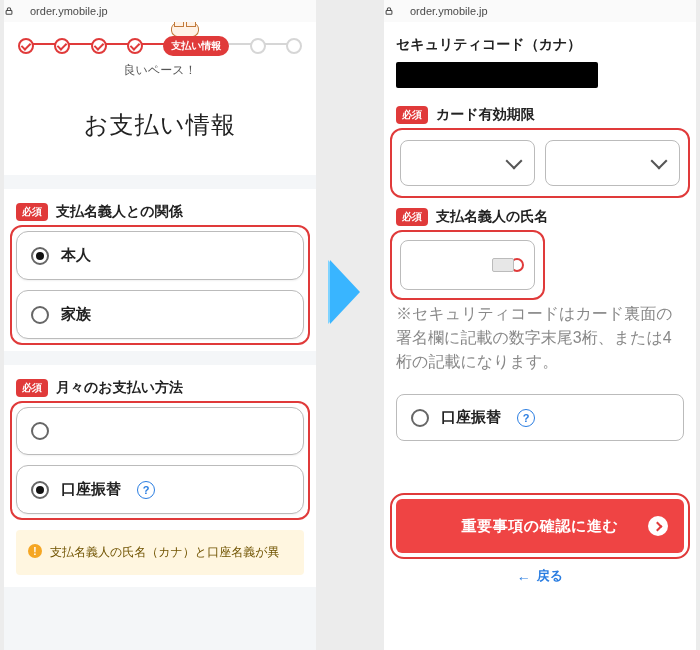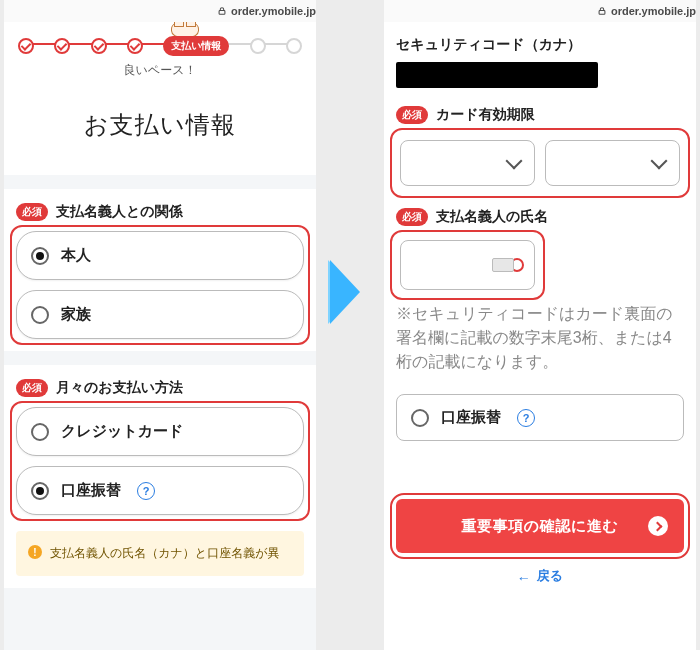--- a/index.html
+++ b/index.html
@@ -22,26 +22,25 @@
     overflow: hidden;
   }
   .phone.left  { left: 4px; }
   .phone.right { right: 4px; }
 
   
   .urlbar {
     height: 22px;
     display: flex;
     align-items: center;
-    justify-content: flex-end;
+    justify-content: flex-start;
     font-size: 11px;
     color: #4a4a4a;
-    gap: 4px;
+    gap: 16px;
     background: #fafafa;
-    font-weight: bold;
   }
   .urlbar svg { width: 10px; height: 10px; }
 
   .content { flex: 1; overflow: hidden; }
   .content.left-c { background: #f4f6f8; }
   .content.right-c { background: #fff; padding: 6px 12px 0; }
 
   
   .stepper {
     padding: 14px 10px 8px;
@@ -111,26 +110,26 @@
 
   .section{
     margin-top:14px;background:#fff;
     padding: 14px 12px 12px;
   }
   .sec-head{
     display:flex;align-items:center;gap:8px;margin-bottom:10px;
   }
   .badge-req{
     background:#e03a3a;color:#fff;font-size:10px;font-weight:700;
-    padding:2px 6px;border-radius:9px;
+    padding:2px 6px;border-radius:4px;
   }
   .sec-title{font-size:14px;font-weight:700;color:#222;}
 
   .card {
-    border:1px solid #bbb;border-radius:20px;
+    border:1px solid #bbb;border-radius:12px;
     padding:14px 14px;
     display:flex;align-items:center;gap:12px;
     font-size:15px;font-weight:600;color:#222;
     margin-bottom:10px;
     background:#fff;
     box-shadow: 0 1px 2px rgba(0,0,0,.06);
   }
   .card:last-child{margin-bottom:0;}
   .radio{
     width:18px;height:18px;border-radius:50%;
@@ -287,21 +286,20 @@
     </div>
 
     <div class="section">
       <div class="sec-head">
         <span class="badge-req">必須</span>
         <span class="sec-title">月々のお支払い方法</span>
       </div>
       <div class="hl">
         <div class="card">
           <span class="radio"></span>
-          <span>クレジットカード</span>
         </div>
         <div class="card">
           <span class="radio on"></span>
           <span>口座振替</span>
           <span class="help">?</span>
         </div>
       </div>
 
       <div class="hint">
         <span class="hint-icon">!</span>

